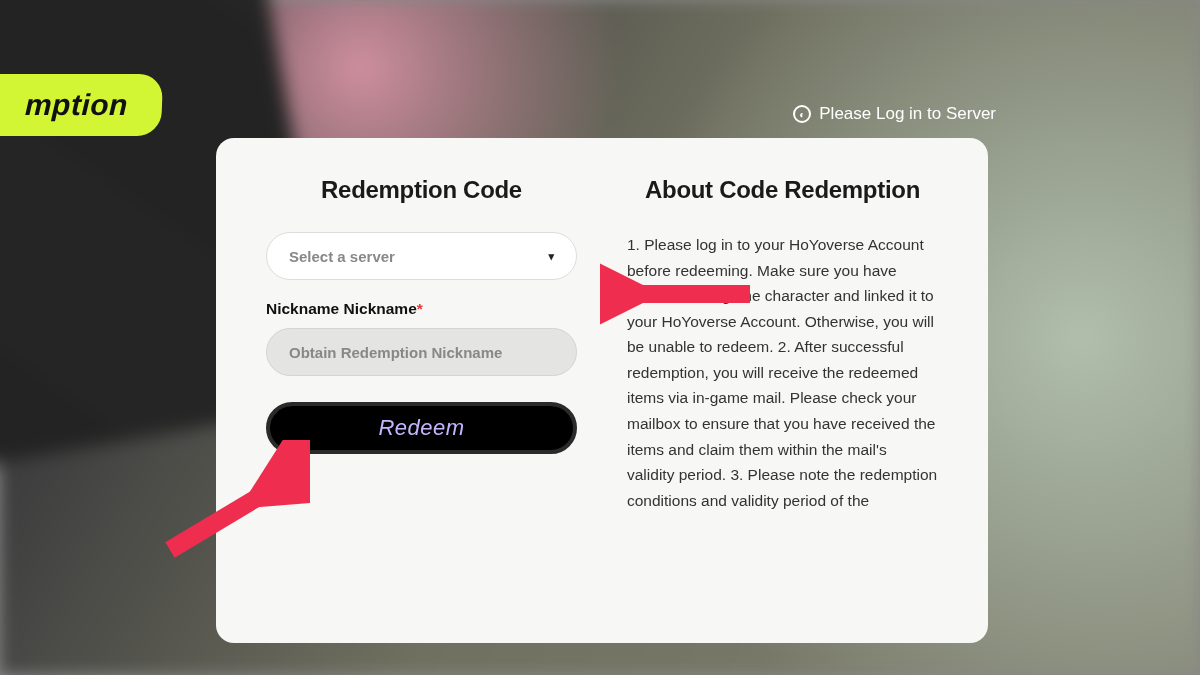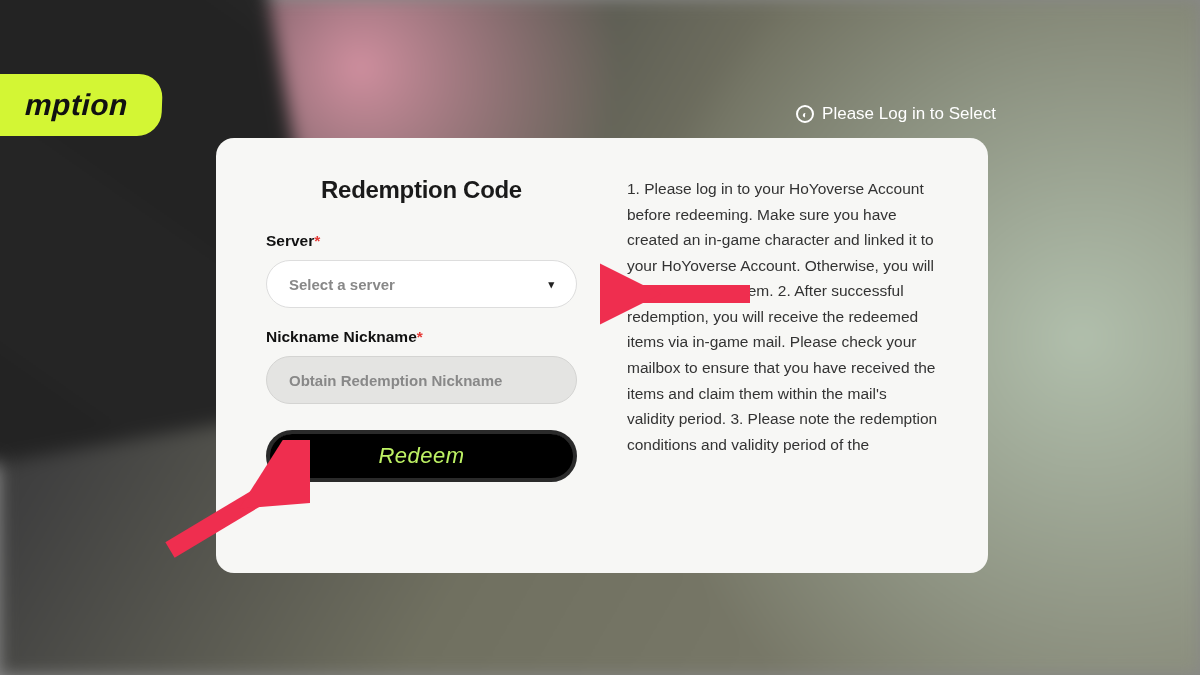--- a/index.html
+++ b/index.html
@@ -57,21 +57,21 @@
     border: 2px solid #fff;
     border-radius: 50%;
     display: inline-flex; align-items: center; justify-content: center;
     font-size: 10px;
   }
   .modal {
     position: absolute;
     top: 138px;
     left: 216px;
     width: 772px;
-    height: 435px;
+    height: 505px;
     background: #f7f7f5;
     border-radius: 18px;
     padding: 38px 50px 30px 50px;
     display: flex;
     gap: 50px;
   }
   .col { flex: 1; }
   .h {
     font-family: Impact, "Arial Black", sans-serif;
     font-weight: 900;
@@ -108,21 +108,21 @@
     border-color: #d4d4d2;
   }
   .chev { font-size: 11px; color: #222; }
   .redeem-btn {
     width: 100%;
     height: 52px;
     border-radius: 26px;
     background: #000;
     border: 4px solid #2a2a2a;
     box-shadow: inset 0 0 0 2px #000, 0 1px 0 #555 inset;
-    color: #bef264;
+    color: #c4b5fd;
     font-family: Impact, "Arial Black", sans-serif;
     font-style: italic;
     font-size: 22px;
     letter-spacing: 0.5px;
     cursor: pointer;
     margin-top: 6px;
   }
   .info {
     font-size: 15.5px;
     line-height: 1.65;
@@ -140,49 +140,47 @@
 <body>
 
 <div class="bg"></div>
 
 <div class="badge">
   <span>mption</span>
 </div>
 
 <div class="login-hint">
   <span class="circ">◐</span>
-  <span>Please Log in to Select</span>
+  <span>Please Log in to Server</span>
 </div>
 
 <div class="modal">
   <div class="col">
     <div class="h">Redemption Code</div>
 
-    <div class="label">
-      <span>Server</span><span class="req">*</span>
-    </div>
     <div class="field">
       <span>Select a server</span>
       <span class="chev">▾</span>
     </div>
 
     <div class="label">
       <span>Nickname Nickname</span><span class="req">*</span>
     </div>
     <div class="field disabled">
       <span>Obtain Redemption Nickname</span>
     </div>
 
 
     <button class="redeem-btn">
       <span>Redeem</span>
     </button>
   </div>
 
   <div class="col">
+    <div class="h">About Code Redemption</div>
     <div class="info">1. Please log in to your HoYoverse Account before redeeming. Make sure you have created an in-game character and linked it to your HoYoverse Account. Otherwise, you will be unable to redeem.
 2. After successful redemption, you will receive the redeemed items via in-game mail. Please check your mailbox to ensure that you have received the items and claim them within the mail's validity period.
 3. Please note the redemption conditions and validity period of the</div>
   </div>
 </div>
 
 <svg class="arrow" style="top:254px; left:600px;" width="160" height="80">
   <defs>
     <marker id="ah1" markerWidth="12" markerHeight="12" refX="2" refY="6" orient="auto">
       <path d="M12,0 L0,6 L12,12 Z" fill="#ef2e4f"></path>

